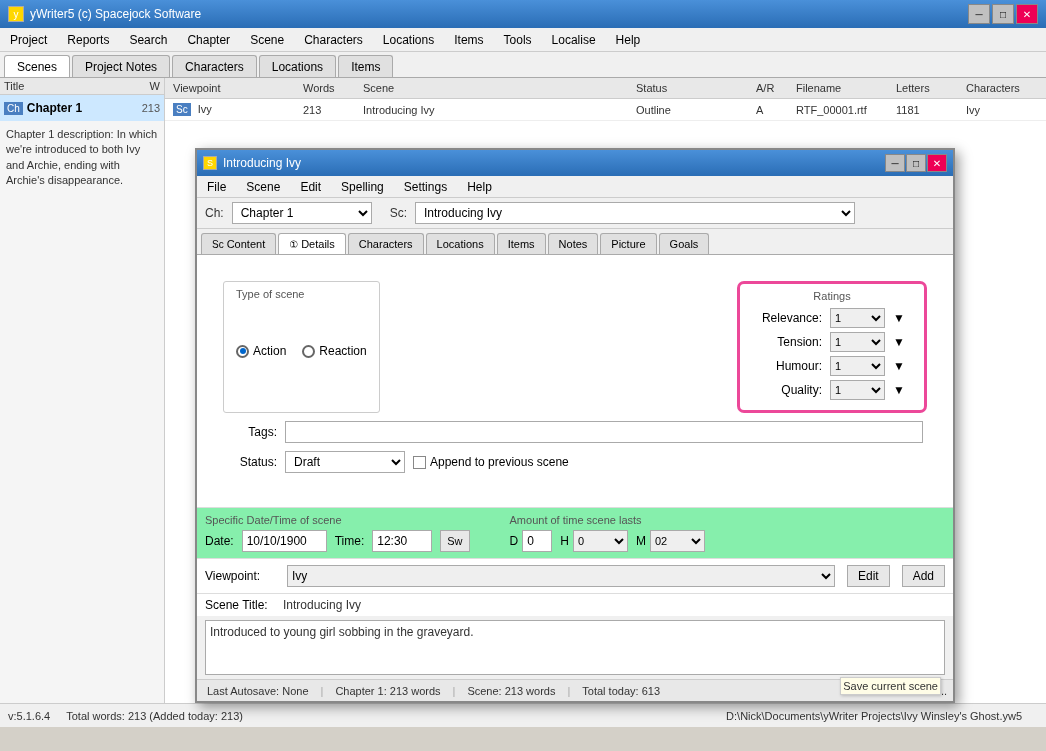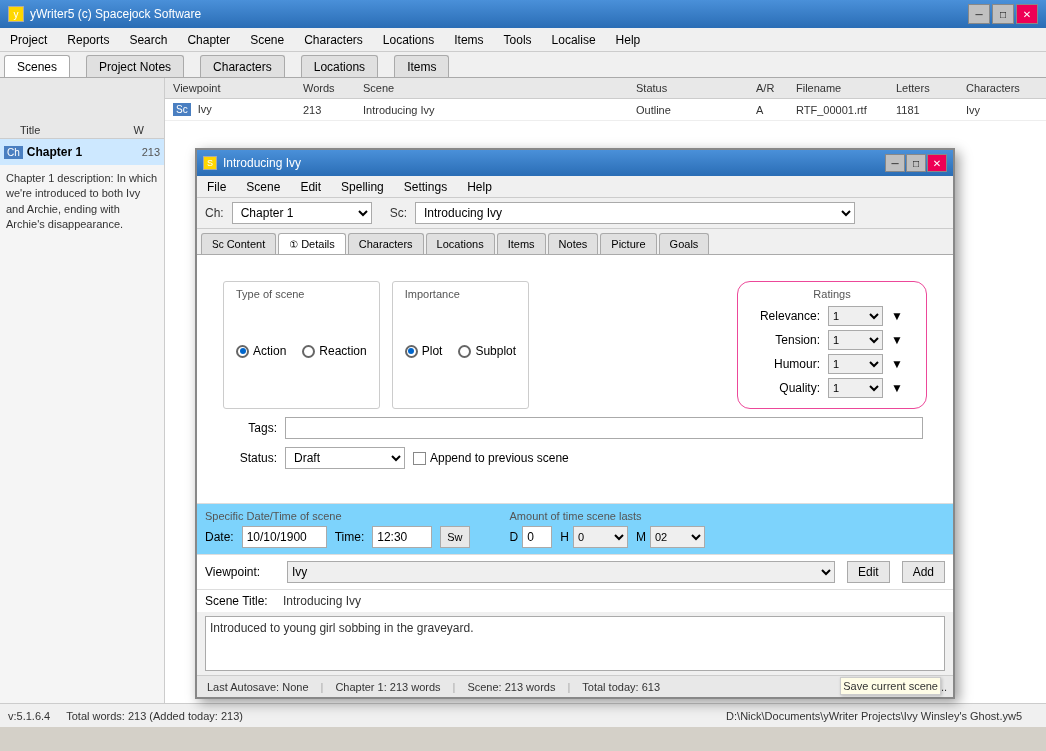--- a/index.html
+++ b/index.html
@@ -15,30 +15,30 @@
 
     
     .menu-bar { background: #f0f0f0; height: 24px; display: flex; align-items: center; border-bottom: 1px solid #ccc; }
     .menu-item { padding: 2px 10px; cursor: pointer; font-size: 12px; height: 100%; display: flex; align-items: center; }
 
     
     .main-window { display: flex; flex-direction: column; height: calc(751px - 28px - 24px - 24px); }
 
     
     .tabs-bar { background: #f0f0f0; display: flex; align-items: flex-end; padding: 2px 4px 0; border-bottom: 1px solid #aaa; height: 26px; }
-    .tab { padding: 2px 12px; border: 1px solid #aaa; border-bottom: none; background: #e0e0e0; cursor: pointer; font-size: 12px; margin-right: 16px; border-radius: 3px 3px 0 0; height: 22px; display: flex; align-items: center; }
+    .tab { padding: 2px 12px; border: 1px solid #aaa; border-bottom: none; background: #e0e0e0; cursor: pointer; font-size: 12px; margin-right: 2px; border-radius: 3px 3px 0 0; height: 22px; display: flex; align-items: center; }
     .tab.active { background: white; font-weight: normal; }
 
     
     .content-area { display: flex; flex: 1; overflow: hidden; }
 
     
     .left-panel { width: 165px; background: #f5f5f5; border-right: 1px solid #ccc; display: flex; flex-direction: column; }
     .left-panel-header { display: flex; background: #e8e8e8; border-bottom: 1px solid #ccc; }
-    .left-panel-col { font-size: 11px; padding: 2px 20px; color: #333; margin-top: 44px; }
+    .left-panel-col { font-size: 11px; padding: 2px 4px; color: #333; }
     .chapter-row { display: flex; align-items: center; padding: 6px 4px; background: #cde8ff; }
     .chapter-badge { background: #4a7fc1; color: white; font-size: 10px; padding: 1px 3px; margin-right: 4px; }
     .chapter-name { font-size: 12px; font-weight: bold; flex: 1; }
     .chapter-words { font-size: 11px; color: #555; }
     .left-panel-desc { padding: 6px; font-size: 11px; color: #333; line-height: 1.4; flex: 1; }
 
     
     .right-panel { flex: 1; display: flex; flex-direction: column; background: white; }
     .scenes-header { display: grid; grid-template-columns: 130px 60px 1fr 120px 40px 100px 70px 80px; background: #e8e8e8; border-bottom: 1px solid #ccc; padding: 2px 4px; }
     .scenes-header-cell { font-size: 11px; padding: 2px 4px; color: #333; }
@@ -78,35 +78,35 @@
 
     
     .details-panel { padding: 26px; background: white; }
     .details-row { display: flex; gap: 12px; margin-bottom: 8px; }
     .details-group { border: 1px solid #ccc; padding: 6px 12px; border-radius: 3px; }
     .details-group-title { font-size: 11px; color: #555; margin-bottom: 6px; }
     .radio-row { display: flex; gap: 16px; align-items: center; margin-top: 44px; }
     .radio-item { display: flex; align-items: center; gap: 4px; font-size: 12px; cursor: pointer; }
     .radio-circle { width: 13px; height: 13px; border-radius: 50%; border: 2px solid #666; display: flex; align-items: center; justify-content: center; }
     .radio-circle.checked::after { content: ''; width: 6px; height: 6px; background: #0066cc; border-radius: 50%; }
-    .ratings-panel { border: 1px solid #ec4899; padding: 6px 12px; border-radius: 13px; min-width: 190px; }
+    .ratings-panel { border: 3px solid #ec4899; padding: 6px 12px; border-radius: 7px; min-width: 190px; }
     .ratings-title { font-size: 11px; color: #555; text-align: center; margin-bottom: 6px; }
     .rating-row { display: flex; align-items: center; margin-bottom: 4px; gap: 8px; }
     .rating-label { font-size: 12px; width: 70px; text-align: right; }
     .rating-select { width: 55px; height: 20px; font-size: 11px; border: 1px solid #aaa; }
 
     
     .field-row { display: flex; align-items: center; gap: 8px; margin-bottom: 8px; padding: 0 4px; }
     .field-label { font-size: 12px; width: 50px; text-align: right; }
     .field-input { flex: 1; height: 22px; border: 1px solid #aaa; font-size: 12px; padding: 0 4px; }
     .checkbox-label { font-size: 12px; display: flex; align-items: center; gap: 4px; cursor: pointer; }
     .checkbox-box { width: 13px; height: 13px; border: 1px solid #888; background: white; display: inline-block; }
 
     
-    .datetime-section { border-top: 1px solid #ddd; padding: 6px 8px; background: #7dd3fc; }
+    .datetime-section { border-top: 1px solid #ddd; padding: 6px 8px; background: #86efac; }
     .datetime-title { font-size: 11px; color: #555; margin-bottom: 4px; }
     .datetime-row { display: flex; align-items: center; gap: 8px; }
     .datetime-label { font-size: 12px; }
     .datetime-input { height: 22px; border: 1px solid #aaa; font-size: 12px; padding: 0 4px; }
     .datetime-input-sm { width: 85px; }
     .datetime-input-time { width: 60px; }
     .sw-btn { height: 22px; padding: 0 6px; font-size: 11px; border: 1px solid #aaa; background: #e8e8e8; cursor: pointer; }
     .time-unit { display: flex; align-items: center; gap: 4px; }
     .time-unit-label { font-size: 12px; }
     .time-select { height: 22px; width: 55px; font-size: 11px; border: 1px solid #aaa; }
@@ -304,33 +304,20 @@
               <div class="radio-circle checked"></div>
               <span>Action</span>
             </label>
             <label class="radio-item">
               <div class="radio-circle"></div>
               <span>Reaction</span>
             </label>
           </div>
         </div>
 
-        <div class="details-group">
-          <div class="details-group-title">Importance</div>
-          <div class="radio-row">
-            <label class="radio-item">
-              <div class="radio-circle checked"></div>
-              <span>Plot</span>
-            </label>
-            <label class="radio-item">
-              <div class="radio-circle"></div>
-              <span>Subplot</span>
-            </label>
-          </div>
-        </div>
 
         <div class="ratings-panel" style="margin-left:auto;">
           <div class="ratings-title">Ratings</div>
           <div class="rating-row">
             <span class="rating-label">Relevance:</span>
             <select class="rating-select">
               <option value="1">1</option>
             </select>
             <span>▼</span>
           </div>

